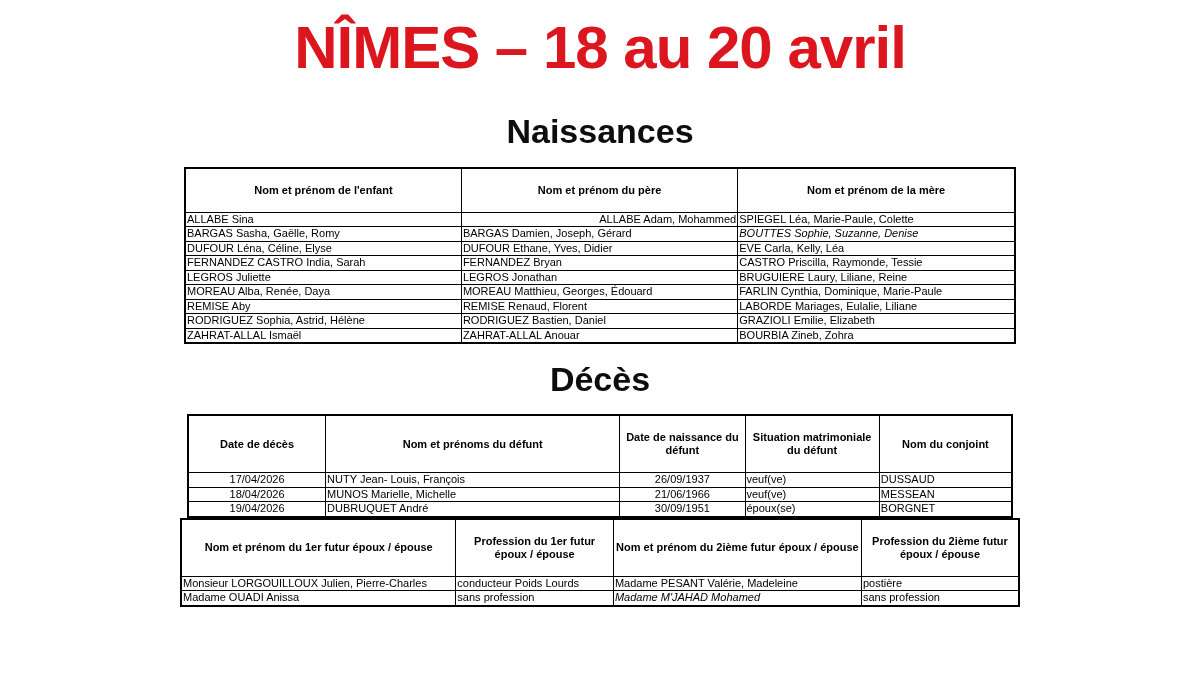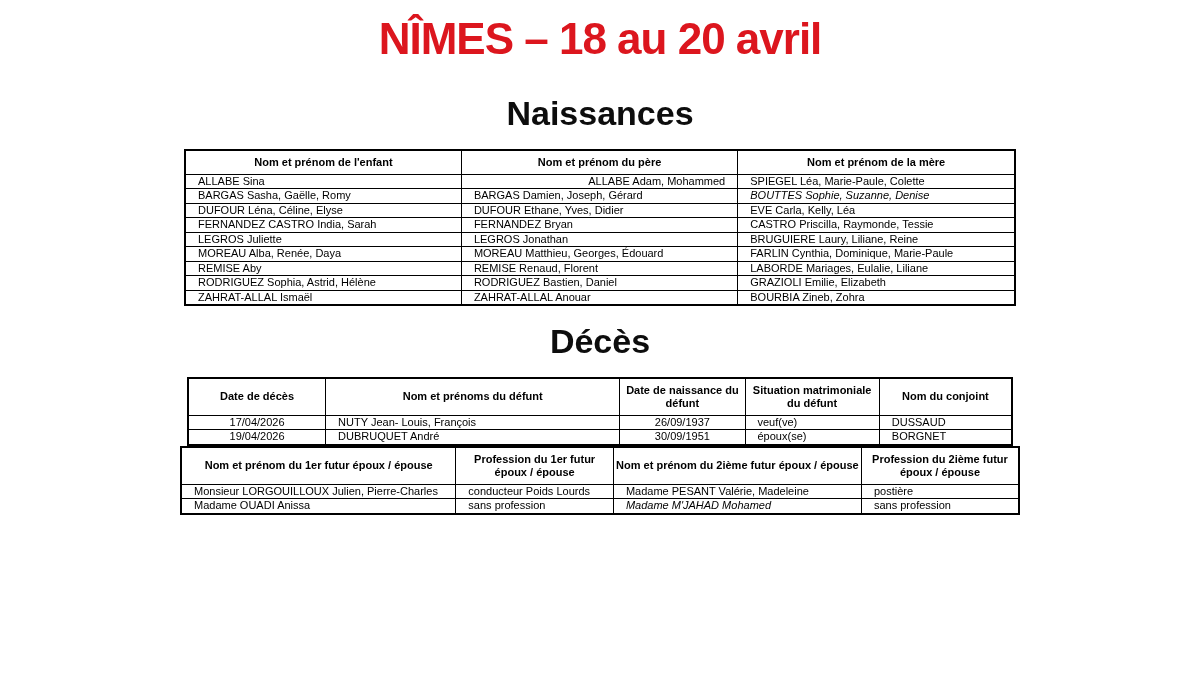--- a/index.html
+++ b/index.html
@@ -12,21 +12,21 @@
     width: 1200px;
     height: 673px;
     background: #ffffff;
     font-family: "Liberation Sans", sans-serif;
     color: #000000;
     overflow: hidden;
   }
   .title {
     margin: 14px 0 0 0;
     text-align: center;
-    font-size: 44px;
+    font-size: 60px;
     line-height: 1.12;
     font-weight: bold;
     letter-spacing: -1px;
   }
   .section-heading {
     margin: 16px;
     text-align: center;
     font-size: 34px;
     line-height: 1.1;
     font-weight: bold;
@@ -44,27 +44,27 @@
     font-size: 11px;
   }
   .tbl-naissances { width: 832px; margin-top: 33px; }
   .tbl-deces      { width: 826px; margin-top: 20px; }
   .tbl-mariages   { width: 840px; margin-top: 29px; }
 
   table.tbl th {
     border: 1px solid #000;
     font-weight: bold;
     text-align: center;
-    padding: 5px 2px;
+    padding: 15px 2px;
     line-height: 13px;
     overflow: hidden;
   }
   table.tbl td {
     border: 1px solid #000;
-    padding: 1px 12px;
+    padding: 1px 1px;
     line-height: 11.5px;
     white-space: nowrap;
     overflow: hidden;
   }
 </style>
 </head>
 <body>
 
 <div class="page">
 
@@ -155,20 +155,27 @@
       </thead>
       <tbody>
         <tr>
           <td style="text-align: center;">17/04/2026</td>
           <td style="text-align: left;">NUTY Jean- Louis, François</td>
           <td style="text-align: center;">26/09/1937</td>
           <td style="text-align: left;">veuf(ve)</td>
           <td style="text-align: left;">DUSSAUD</td>
         </tr>
         <tr>
+          <td style="text-align: center;">18/04/2026</td>
+          <td style="text-align: left;">MUNOS Marielle, Michelle</td>
+          <td style="text-align: center;">21/06/1966</td>
+          <td style="text-align: left;">veuf(ve)</td>
+          <td style="text-align: left;">MESSEAN</td>
+        </tr>
+        <tr>
           <td style="text-align: center;">19/04/2026</td>
           <td style="text-align: left;">DUBRUQUET André</td>
           <td style="text-align: center;">30/09/1951</td>
           <td style="text-align: left;">époux(se)</td>
           <td style="text-align: left;">BORGNET</td>
         </tr>
       </tbody>
     </table>
 
 

